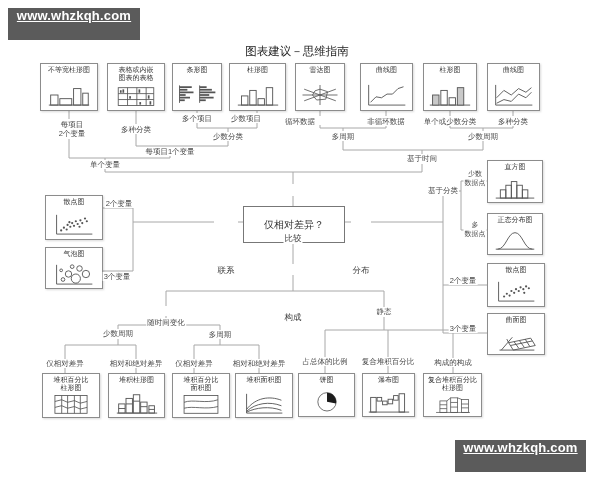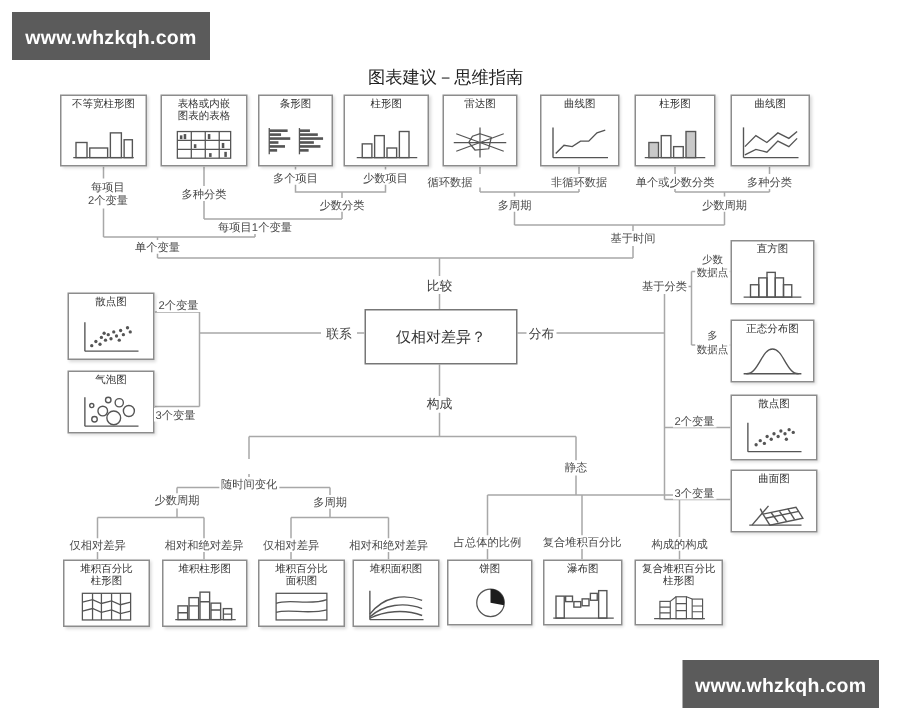--- a/index.html
+++ b/index.html
@@ -1,29 +1,29 @@
 <!DOCTYPE html>
 <html><head>
 <meta charset="utf-8">
 <style>
   html,body{margin:0;padding:0;background:#fff;}
   .stage{position:relative;width:600px;height:480px;background:#ffffff;overflow:hidden;
          font-family:"Liberation Sans","DejaVu Sans",sans-serif;color:#4a4a4a;}
   .wires{position:absolute;left:0;top:0;}
   .banner{position:absolute;background:#5b5b5b;color:#fff;font-weight:bold;font-size:13px;
-          display:flex;align-items:center;justify-content:center;letter-spacing:.2px;}
+          display:flex;align-items:flex-start;justify-content:center;letter-spacing:.2px;text-decoration:underline;}
   .title{position:absolute;transform:translateX(-50%);font-size:11.5px;font-weight:normal;color:#222;white-space:nowrap;}
   .chart-box{position:absolute;border:1px solid #8c8c8c;background:#fff;box-sizing:border-box;
              box-shadow:1px 1px 2px rgba(0,0,0,.15);display:flex;flex-direction:column;align-items:center;
              padding:2px 1px 1px;}
   .bt{font-size:7px;line-height:1.2;text-align:center;color:#333;white-space:pre-line;}
   .chart-box svg{margin-top:auto;margin-bottom:1px;}
   .lbl{position:absolute;transform:translateX(-50%);font-size:7.5px;line-height:1.25;color:#4a4a4a;
        text-align:center;white-space:pre-line;background:#fff;padding:0 1px;}
-  .nd{font-size:8.5px;color:#3d3d3d;}
+  .nd{font-size:8.5px;color:#3d3d3d;margin-top:48px;}
   .qbox{position:absolute;left:243px;top:206px;width:100px;height:35px;border:1px solid #777;background:#fff;
         display:flex;align-items:center;justify-content:center;font-size:10px;color:#333;}
   .ic *{stroke:#555;stroke-width:1;fill:none;}
   .ic .f{fill:#555;stroke:none;}
   .ic .g{fill:#c9c9c9;}
   .ic .w{fill:#fff;}
   .ic .d{fill:#1c1c1c;stroke:none;}
 </style>
 </head>
 <body>
@@ -358,21 +358,21 @@
 
   <div class="lbl nd" style="left:293px;top:185px">比较</div>
   <div class="lbl nd" style="left:226px;top:217px">联系</div>
   <div class="lbl nd" style="left:361px;top:217px">分布</div>
   <div class="lbl nd" style="left:293px;top:264px">构成</div>
 
   <div class="lbl" style="left:72px;top:120px">每项目
 2个变量</div>
   <div class="lbl" style="left:136px;top:125px">多种分类</div>
   <div class="lbl" style="left:197px;top:114px">多个项目</div>
-  <div class="lbl" style="left:257px;top:114px">少数项目</div>
+  <div class="lbl" style="left:246px;top:114px">少数项目</div>
   <div class="lbl" style="left:228px;top:132px">少数分类</div>
   <div class="lbl" style="left:170px;top:147px">每项目1个变量</div>
   <div class="lbl" style="left:105px;top:160px">单个变量</div>
 
   <div class="lbl" style="left:300px;top:117px">循环数据</div>
   <div class="lbl" style="left:386px;top:117px">非循环数据</div>
   <div class="lbl" style="left:343px;top:132px">多周期</div>
   <div class="lbl" style="left:450px;top:117px">单个或少数分类</div>
   <div class="lbl" style="left:513px;top:117px">多种分类</div>
   <div class="lbl" style="left:483px;top:132px">少数周期</div>

